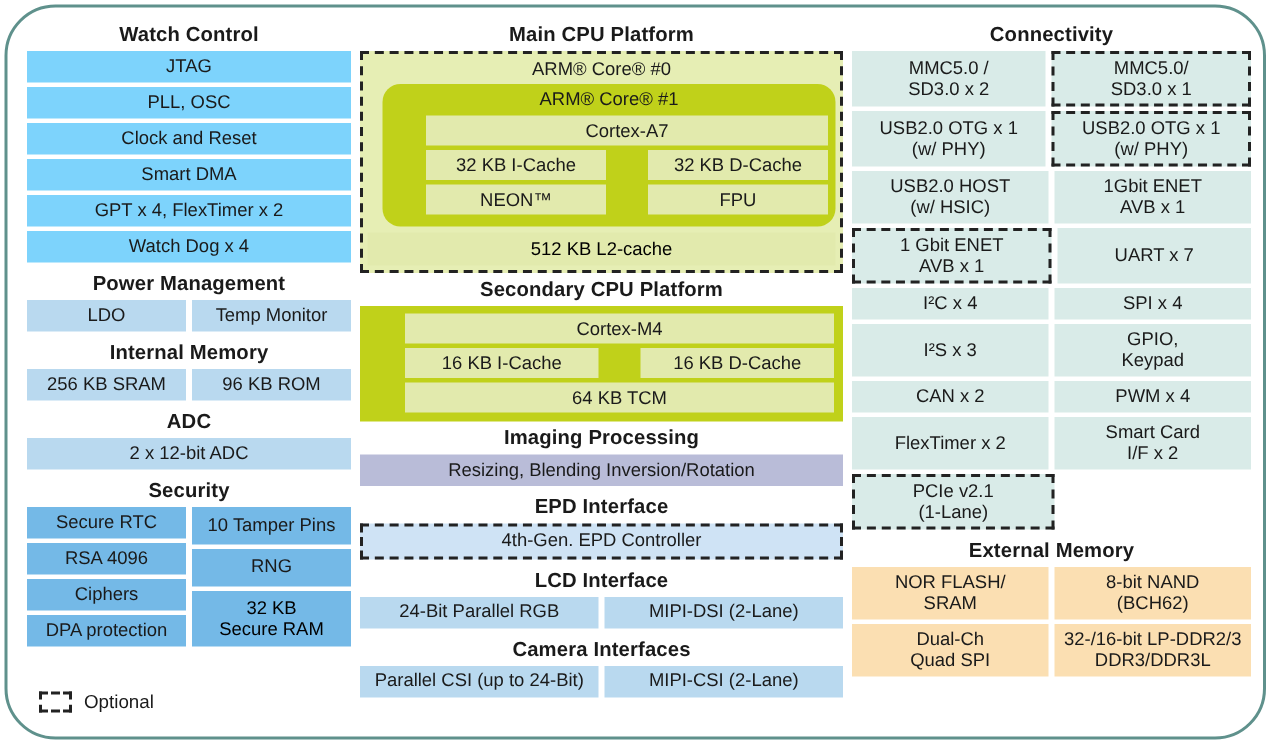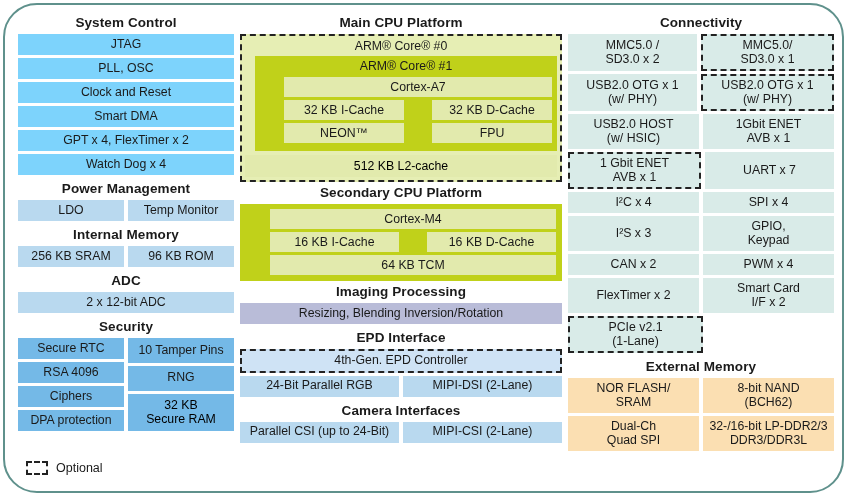--- a/index.html
+++ b/index.html
@@ -52,20 +52,21 @@
     background:#e6eeb4;border:2px dashed #222;box-sizing:border-box;
     padding:2px 3px 3px 3px;position:relative;
   }
   .core0-label{
     text-align:center;font-size:12.3px;color:#1a1a1a;line-height:15px;
     padding:1px 0 2px 0;
   }
   .core1{
     background:#c0d11a;box-sizing:border-box;padding:2px 5px 5px 5px;
     margin-left:10px;
+    border-radius:12px;
   }
   .core1-label{
     text-align:center;font-size:12.3px;color:#1a1a1a;line-height:15px;
     padding:1px 0 3px 0;
   }
   .inner-row{display:flex;gap:4px;margin-bottom:3px;}
   .inner-cell{
     flex:1;background:#e2eaad;box-sizing:border-box;
     display:flex;align-items:center;justify-content:center;
     font-size:12.3px;color:#1a1a1a;min-height:20px;padding:2px;
@@ -96,21 +97,21 @@
 </style>
 </head>
 <body>
 
 <div id="root">
 
   <div class="chip-border"></div>
 
   <div class="col col-left">
 
-    <div class="sec-title">System Control</div>
+    <div class="sec-title">Watch Control</div>
     <div class="row">
       <div class="cell orange">JTAG</div>
     </div>
     <div class="row">
       <div class="cell orange">PLL, OSC</div>
     </div>
     <div class="row">
       <div class="cell orange">Clock and Reset</div>
     </div>
     <div class="row">
@@ -201,20 +202,21 @@
     <div class="sec-title">Imaging Processing</div>
     <div class="row">
       <div class="cell lav">Resizing, Blending Inversion/Rotation</div>
     </div>
 
     <div class="sec-title">EPD Interface</div>
     <div class="row">
       <div class="cell epd dashed">4th-Gen. EPD Controller</div>
     </div>
 
+    <div class="sec-title">LCD Interface</div>
     <div class="row">
       <div class="cell blue-lt">24-Bit Parallel RGB</div>
       <div class="cell blue-lt">MIPI-DSI (2-Lane)</div>
     </div>
 
     <div class="sec-title">Camera Interfaces</div>
     <div class="row">
       <div class="cell blue-lt">Parallel CSI (up to 24-Bit)</div>
       <div class="cell blue-lt">MIPI-CSI (2-Lane)</div>
     </div>

